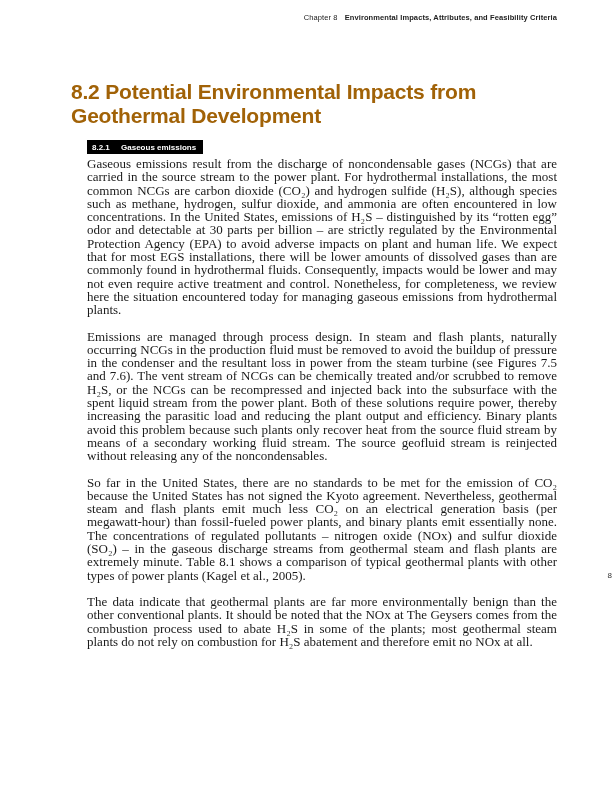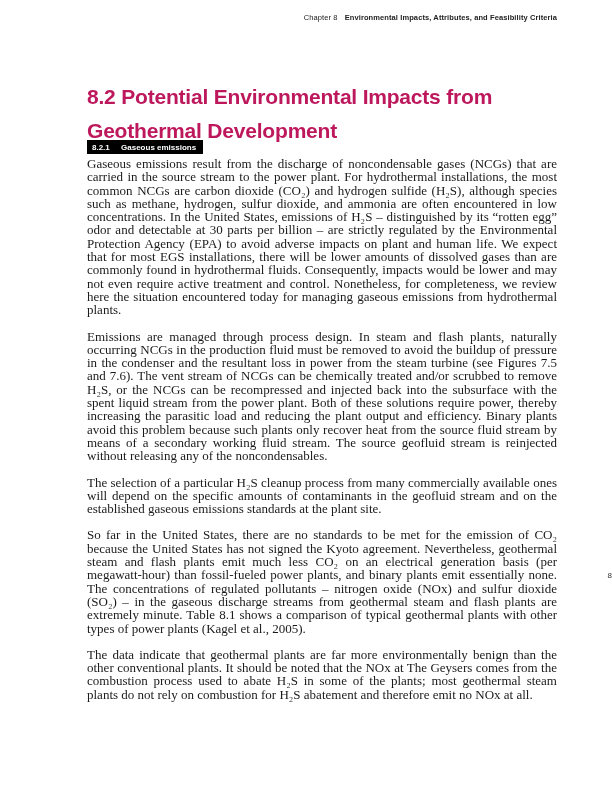--- a/index.html
+++ b/index.html
@@ -36,29 +36,29 @@
     position: absolute;
     top: 56px;
     right: 0;
     width: 15px;
     height: 22px;
     background: #bf3b2f;
   }
   .page-title {
     position: absolute;
     top: 80px;
-    left: 55px;
+    left: 39px;
     width: 472px;
     margin: 0;
     font-family: "Liberation Sans", sans-serif;
     font-size: 21px;
     font-weight: 600;
-    line-height: 34px;
+    line-height: 24px;
     letter-spacing: -0.2px;
-    color: #be185d;
+    color: #a16207;
   }
   .section-badge {
     position: absolute;
     top: 140px;
     left: 55px;
     background: #000000;
     color: #ffffff;
     font-family: "Liberation Sans", sans-serif;
     font-size: 8px;
     font-weight: bold;
@@ -110,21 +110,20 @@
   <h1 class="page-title">8.2 Potential Environmental Impacts from Geothermal Development</h1>
 
   <div class="section-badge">
     <span class="sec-num">8.2.1</span>
     <span class="sec-label">Gaseous emissions</span>
   </div>
 
   <div class="body-text">
     <p>Gaseous emissions result from the discharge of noncondensable gases (NCGs) that are carried in the source stream to the power plant. For hydrothermal installations, the most common NCGs are carbon dioxide (CO₂) and hydrogen sulfide (H₂S), although species such as methane, hydrogen, sulfur dioxide, and ammonia are often encountered in low concentrations. In the United States, emissions of H₂S – distinguished by its “rotten egg” odor and detectable at 30 parts per billion – are strictly regulated by the Environmental Protection Agency (EPA) to avoid adverse impacts on plant and human life. We expect that for most EGS installations, there will be lower amounts of dissolved gases than are commonly found in hydrothermal fluids. Consequently, impacts would be lower and may not even require active treatment and control. Nonetheless, for completeness, we review here the situation encountered today for managing gaseous emissions from hydrothermal plants.</p>
     <p>Emissions are managed through process design. In steam and flash plants, naturally occurring NCGs in the production fluid must be removed to avoid the buildup of pressure in the condenser and the resultant loss in power from the steam turbine (see Figures 7.5 and 7.6). The vent stream of NCGs can be chemically treated and/or scrubbed to remove H₂S, or the NCGs can be recompressed and injected back into the subsurface with the spent liquid stream from the power plant. Both of these solutions require power, thereby increasing the parasitic load and reducing the plant output and efficiency. Binary plants avoid this problem because such plants only recover heat from the source fluid stream by means of a secondary working fluid stream. The source geofluid stream is reinjected without releasing any of the noncondensables.</p>
-    <p>The selection of a particular H₂S cleanup process from many commercially available ones will depend on the specific amounts of contaminants in the geofluid stream and on the established gaseous emissions standards at the plant site.</p>
     <p>So far in the United States, there are no standards to be met for the emission of CO₂ because the United States has not signed the Kyoto agreement. Nevertheless, geothermal steam and flash plants emit much less CO₂ on an electrical generation basis (per megawatt-hour) than fossil-fueled power plants, and binary plants emit essentially none. The concentrations of regulated pollutants – nitrogen oxide (NOx) and sulfur dioxide (SO₂) – in the gaseous discharge streams from geothermal steam and flash plants are extremely minute. Table 8.1 shows a comparison of typical geothermal plants with other types of power plants (Kagel et al., 2005).</p>
     <p>The data indicate that geothermal plants are far more environmentally benign than the other conventional plants. It should be noted that the NOx at The Geysers comes from the combustion process used to abate H₂S in some of the plants; most geothermal steam plants do not rely on combustion for H₂S abatement and therefore emit no NOx at all.</p>
   </div>
 
   <div class="side-page-number">8-5</div>
 
   <div class="tab-side"></div>
 
 </div>
 

